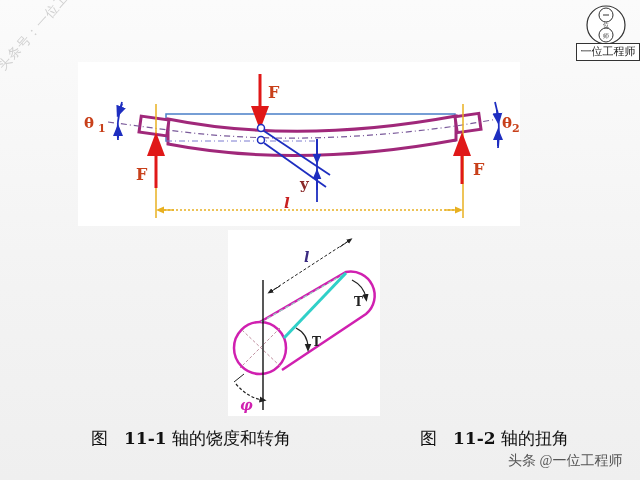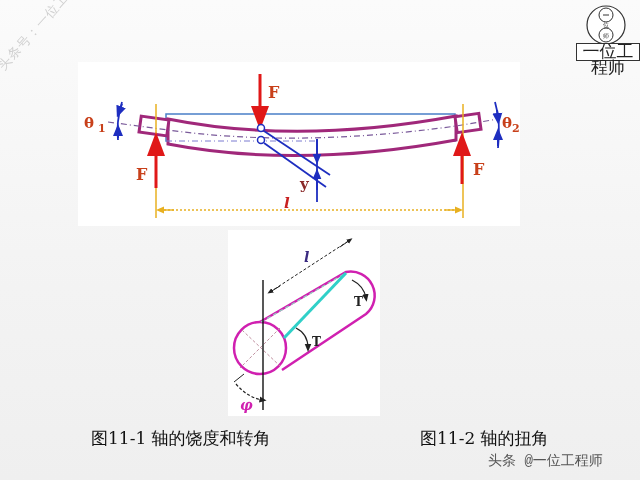--- a/index.html
+++ b/index.html
@@ -10,34 +10,34 @@
   }
   .watermark-diag {
     position:absolute; left:-6px; top:62px; width:160px;
     transform: rotate(-48deg); transform-origin: left top;
     color:#d0d0d0; font-size:13px; letter-spacing:1px; white-space:nowrap;
     font-family: "DejaVu Sans", sans-serif;
   }
   .logo { position:absolute; left:576px; top:4px; width:60px; height:56px; }
   .logo-text {
     position:absolute; left:576px; top:43px; width:62px; height:16px;
-    border:1px solid #333; background:#fff; color:#222; font-size:17px;
-    text-align:center; line-height:16px; font-family:Liberation Sans, sans-serif;
+    border:1px solid #333; background:#fff; color:#222; font-size:11px;
+    text-align:center; line-height:16px; font-family:Liberation Mono, monospace;
   }
   .fig1 { position:absolute; left:78px; top:62px; width:442px; height:164px; background:#fff; }
   .fig2 { position:absolute; left:228px; top:230px; width:152px; height:186px; background:#fff; }
   .caption {
     position:absolute; font-size:17px; color:#111; font-family:"DejaVu Serif", serif;
   }
-  .caption b { font-weight:normal; }
+  .caption b { font-weight:bold;margin-left:16px; }
   .cap1 { left:91px; top:427px; }
   .cap2 { left:420px; top:427px; }
   .source {
-    position:absolute; left:488px; top:452px; font-size:14px; color:#555;
-    font-family:Liberation Mono, monospace;
+    position:absolute; left:508px; top:452px; font-size:14px; color:#555;
+    font-family:Liberation Serif, serif;
   }
   .lbl { font-family:"DejaVu Serif", serif; font-weight:bold; }
 </style>
 </head>
 <body>
 
 <div class="watermark-diag">头条号：一位工程师</div>
 
 <svg class="logo" viewBox="0 0 60 56">
   <circle cx="30" cy="21" r="19" fill="#fff" stroke="#333" stroke-width="1.2"></circle>

